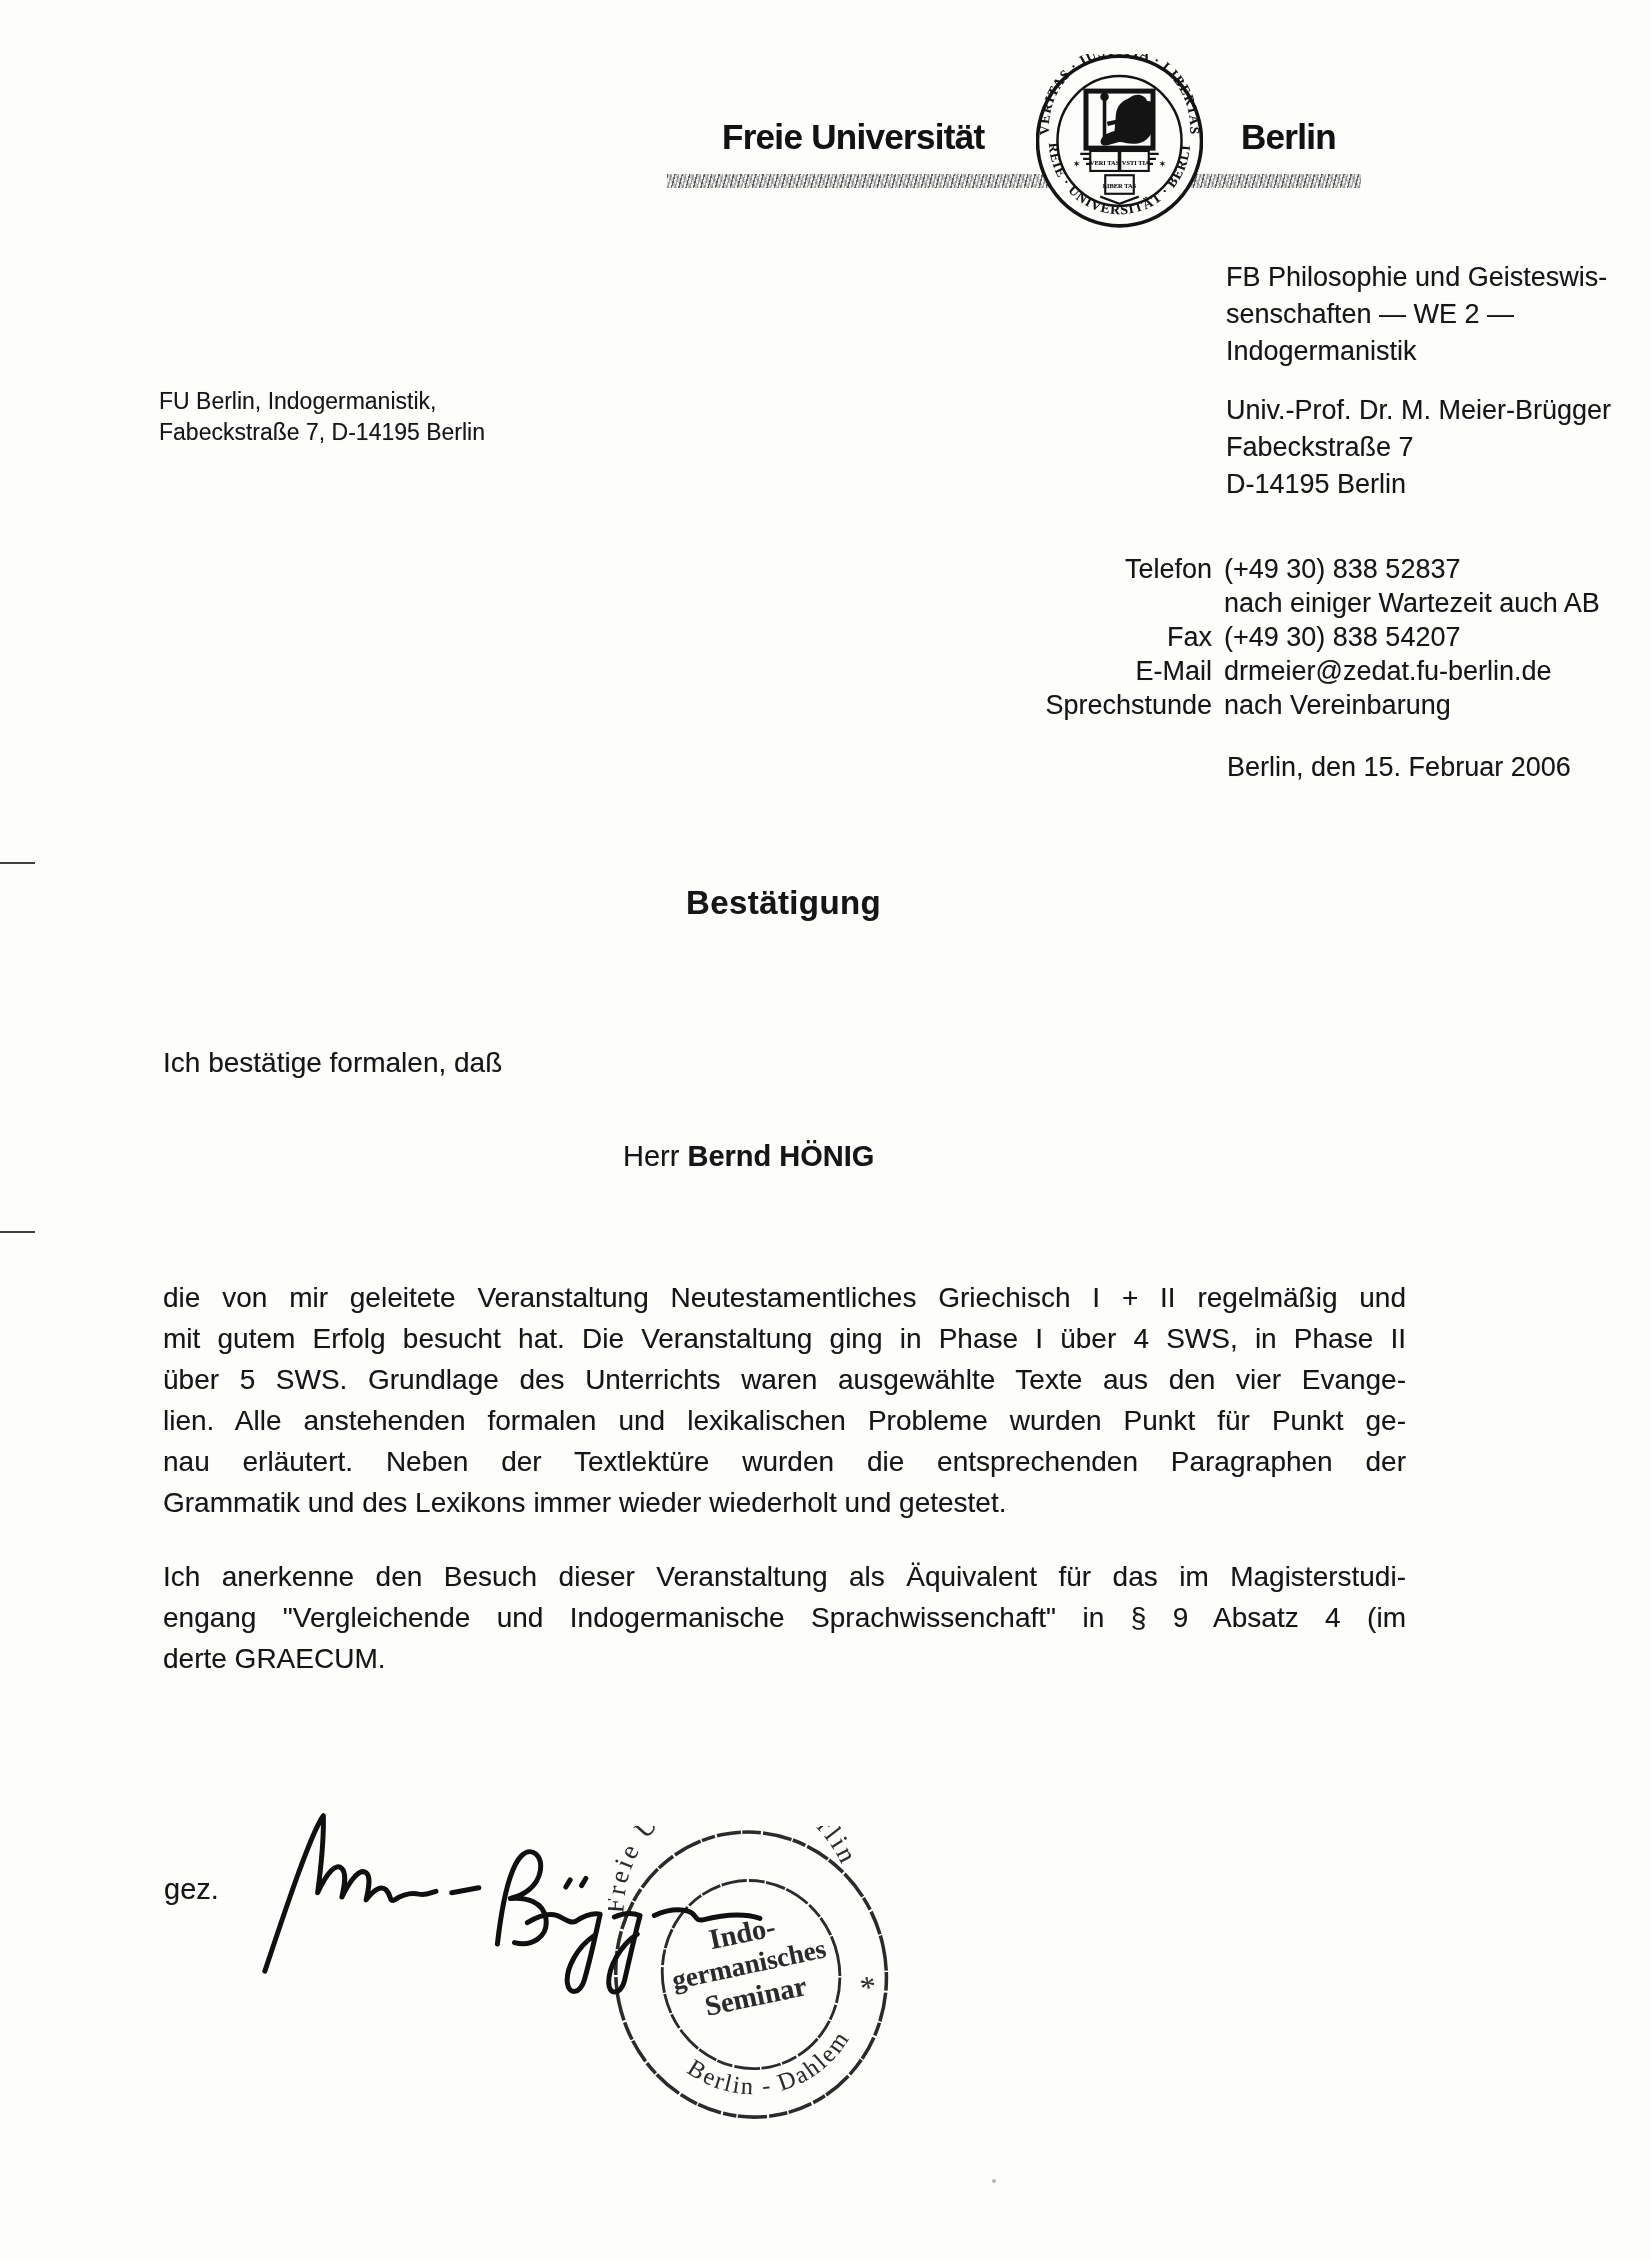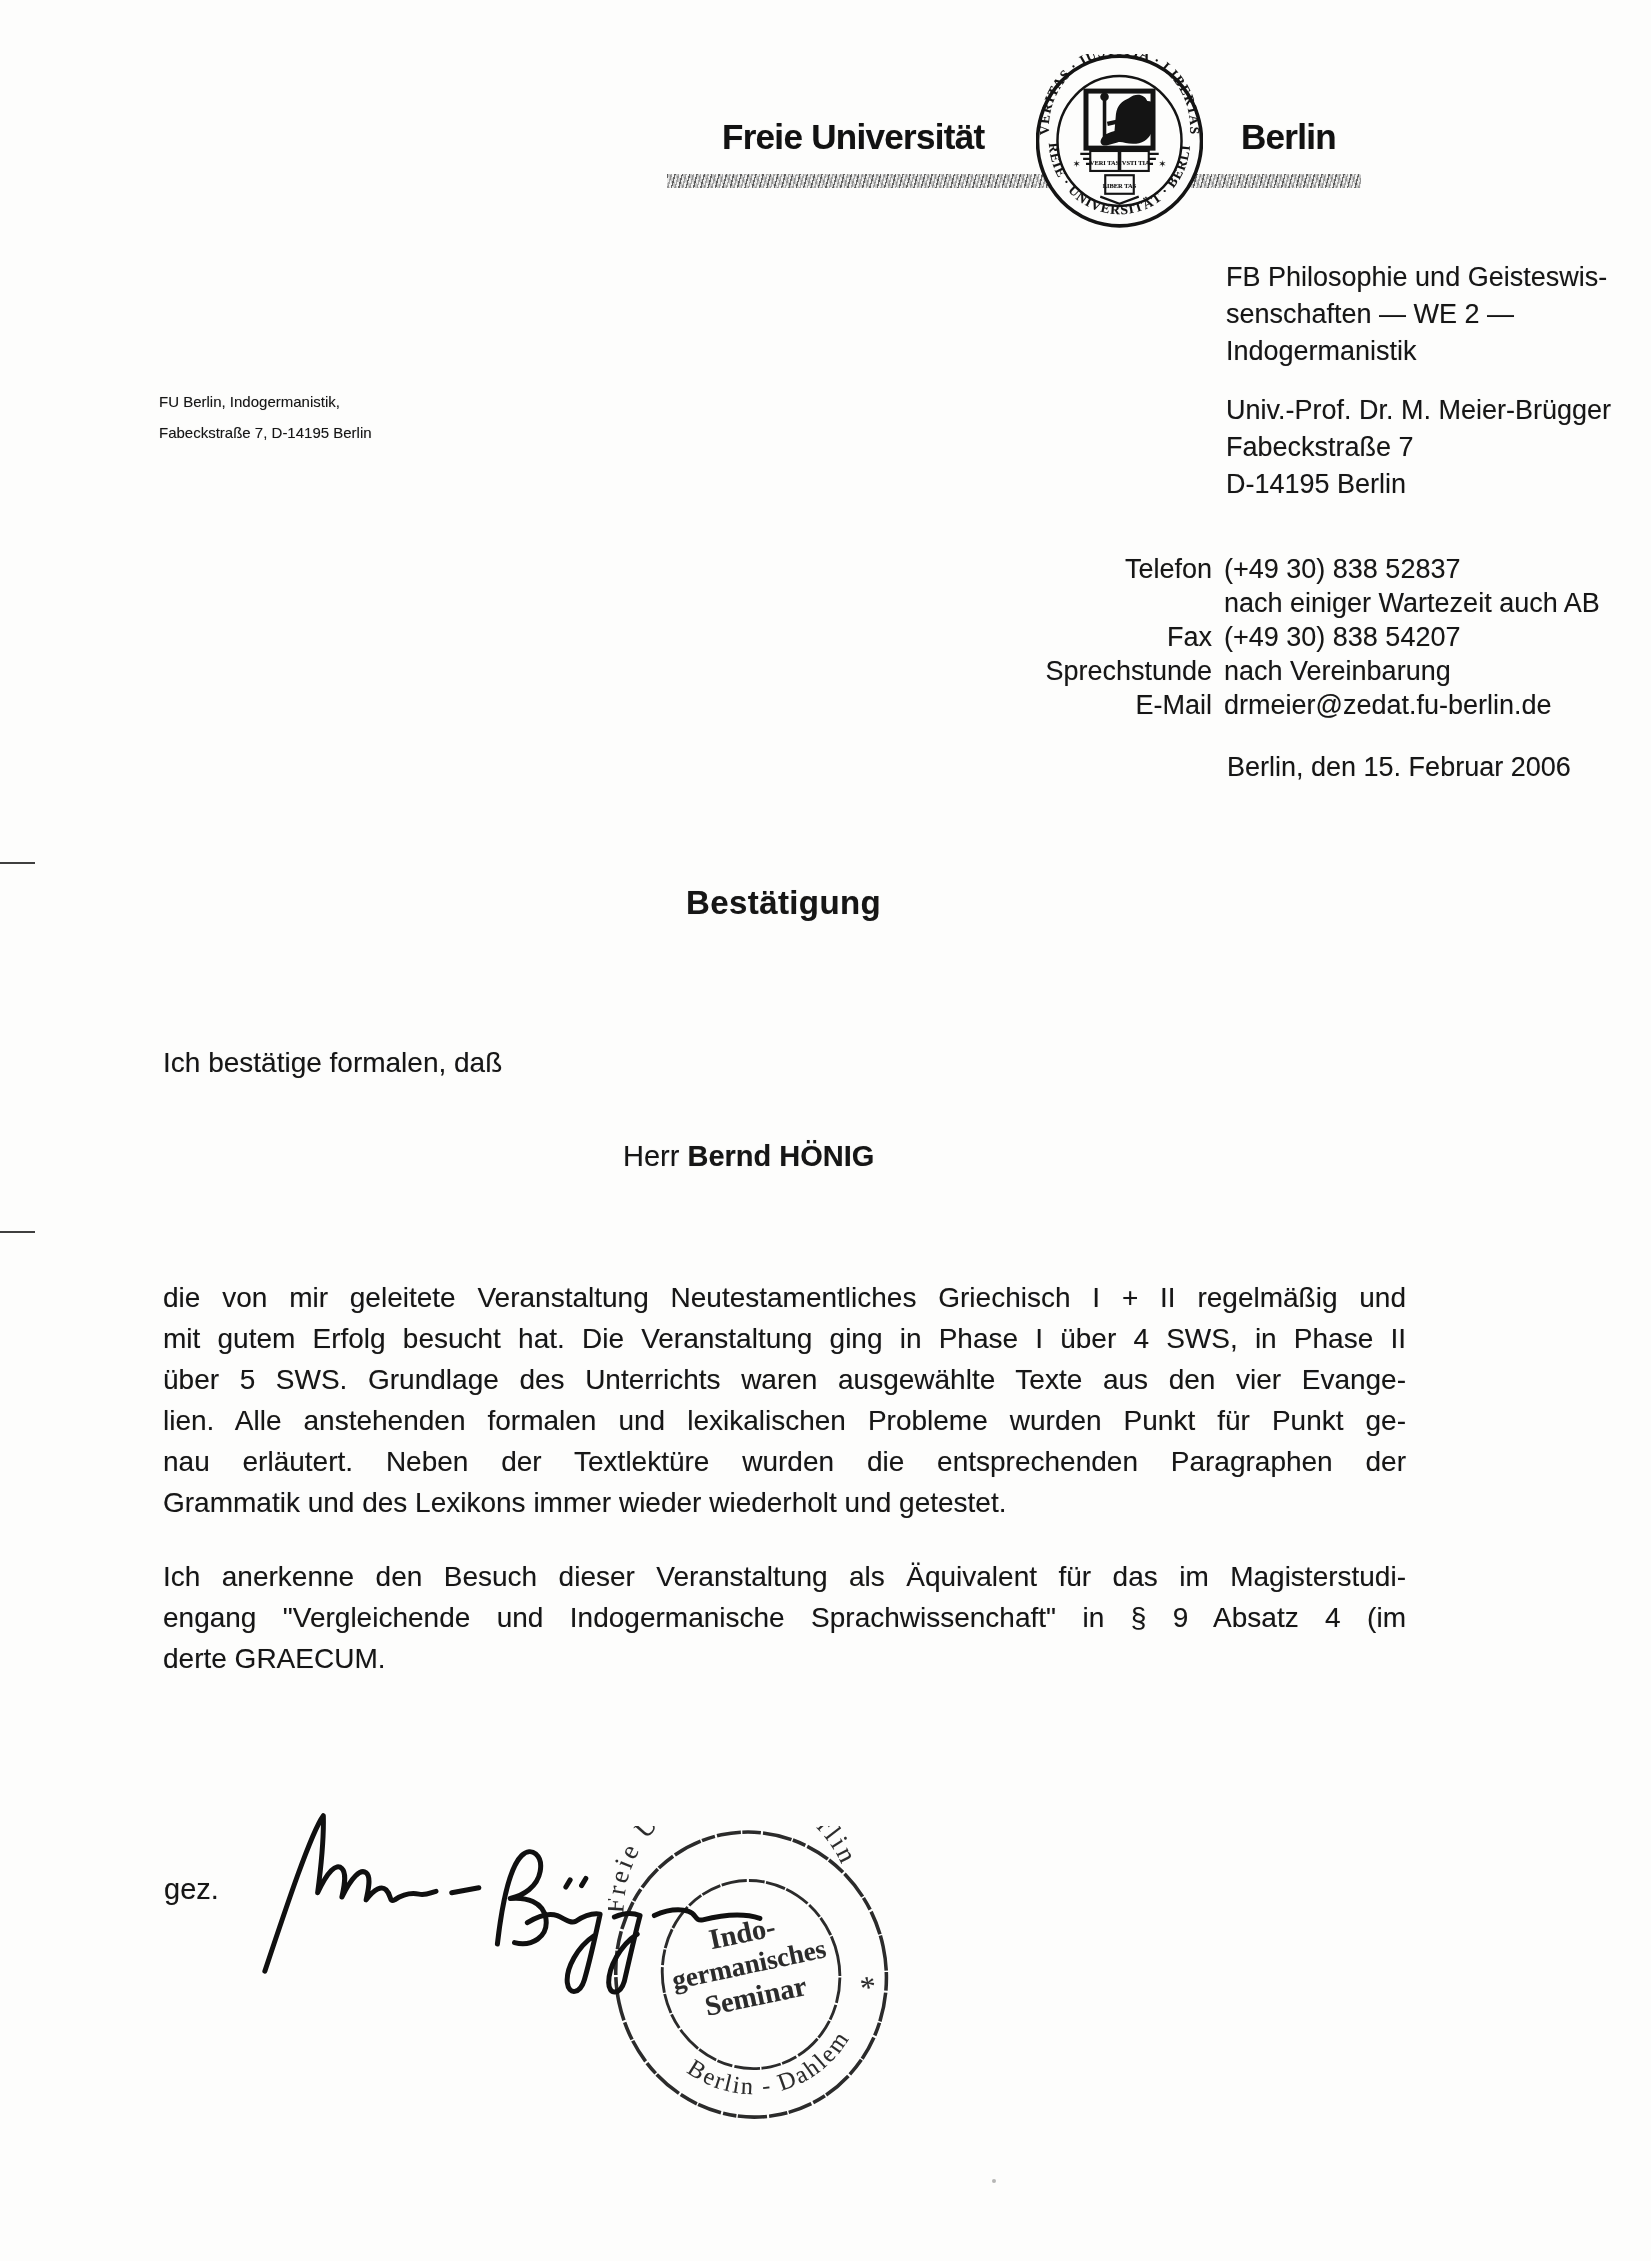--- a/index.html
+++ b/index.html
@@ -26,21 +26,21 @@
       repeating-linear-gradient(105deg,
         rgba(75,75,75,.85) 0 1.4px, rgba(205,205,205,.25) 1.4px 3.6px,
         rgba(120,120,120,.65) 3.6px 5px, rgba(235,235,235,.2) 5px 7.1px),
       repeating-linear-gradient(63deg,
         rgba(110,110,110,.4) 0 2.9px, rgba(225,225,225,.3) 2.9px 6.4px);
     z-index:1;
   }
   .seal{position:absolute;left:1036px;top:54px;width:167px;height:174px;z-index:2;}
 
   
-  .sender{position:absolute;left:159px;top:386px;font-size:15px;line-height:31px;}
+  .sender{position:absolute;left:159px;top:386px;font-size:23px;line-height:31px;}
   .dept{position:absolute;left:1226px;top:259px;font-size:27px;line-height:37px;}
   .prof{position:absolute;left:1226px;top:392px;font-size:27px;line-height:37px;}
   .contact{position:absolute;left:827px;top:552px;font-size:27px;line-height:34px;}
   .contact .row{display:flex;}
   .contact .lab{width:385px;text-align:right;white-space:nowrap;}
   .contact .val{margin-left:12px;white-space:nowrap;}
   .dateline{position:absolute;left:1227px;top:752px;font-size:27px;}
 
   
   .fold{position:absolute;left:0;width:35px;height:2.1px;background:#3f3f3f;}
@@ -132,26 +132,26 @@
     </div>
     <div class="row">
       <span class="lab"></span>
       <span class="val">nach einiger Wartezeit auch AB</span>
     </div>
     <div class="row">
       <span class="lab">Fax</span>
       <span class="val">(+49 30) 838 54207</span>
     </div>
     <div class="row">
+      <span class="lab">E-Mail</span>
+      <span class="val">drmeier@zedat.fu-berlin.de</span>
+    </div>
+    <div class="row">
       <span class="lab">Sprechstunde</span>
       <span class="val">nach Vereinbarung</span>
-    </div>
-    <div class="row">
-      <span class="lab">E-Mail</span>
-      <span class="val">drmeier@zedat.fu-berlin.de</span>
     </div>
   </div>
 
   <div class="dateline">Berlin, den 15. Februar 2006</div>
 
   <div class="fold f1"></div>
   <div class="fold f2"></div>
   <div class="speck"></div>
 
   <div class="title">Bestätigung</div>

